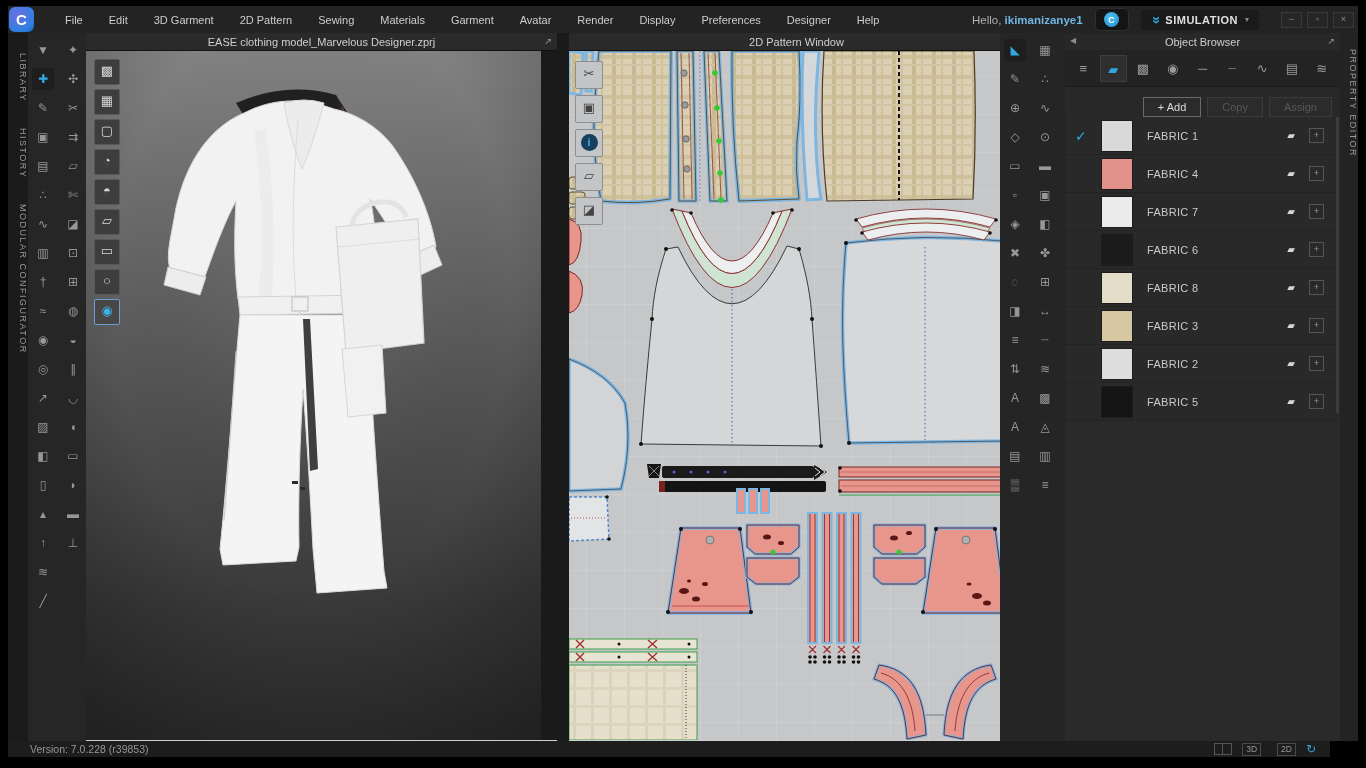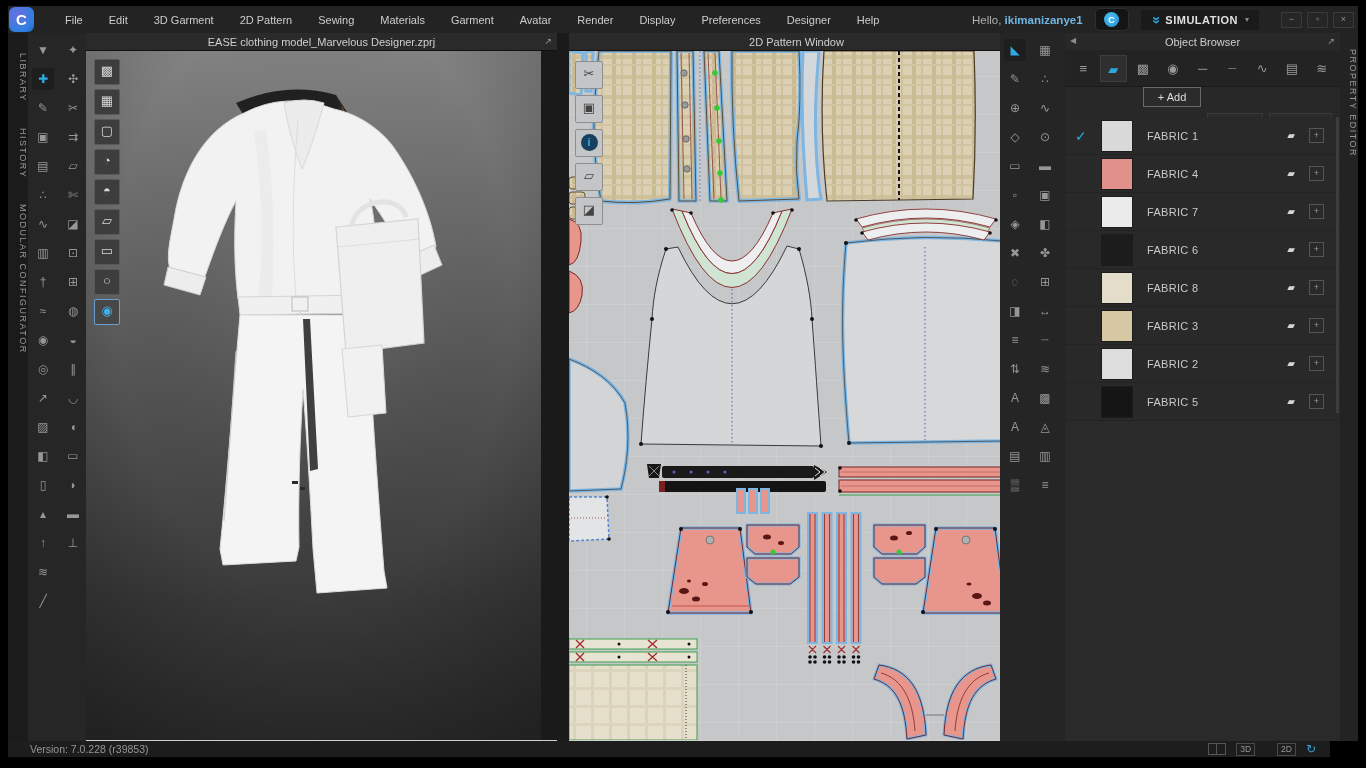--- a/index.html
+++ b/index.html
@@ -64,21 +64,21 @@
   .qbtn .ci{display:inline-block;width:17px;height:17px;margin-top:4px;border-radius:50%;background:#17405e;
             color:#3fb0e8;font-size:11px;font-weight:bold;line-height:17px;}
   
   .obj{position:absolute;left:1057px;top:0;width:275px;height:100%;background:#2a2a2a;}
   .obj .titlebar{background:#282828;}
   .collapse{position:absolute;left:5px;top:3px;font-size:8px;color:#8a8a8a;}
   .obtabs{height:36px;background:#232323;border-bottom:1px solid #1a1a1a;display:flex;
           align-items:center;padding:0 5px;gap:3px;}
   .obtab{width:27px;height:27px;line-height:27px;text-align:center;font-size:13px;color:#9a9a9a;}
   .obtab.active{background:#2f2f2f;border:1px solid #3d3d3d;box-sizing:border-box;color:#2ba8e2;}
-  .actions{height:30px;display:flex;align-items:flex-start;justify-content:flex-end;gap:6px;
+  .actions{height:30px;display:flex;align-items:flex-end;justify-content:flex-end;gap:6px;
            padding-right:8px;background:#282828;}
   .abtn{font-size:11px;padding:3px 14px;border:1px solid #6a6a6a;color:#dcdcdc;background:#2b2b2b;}
   .abtn.dis{border-color:#3a3a3a;color:#585858;margin-top:26px;}
   .flist{position:relative;}
   .frow{height:37px;display:flex;align-items:center;background:#292929;border-bottom:1px solid #232323;
         padding-left:10px;}
   .check{width:26px;font-size:14px;font-weight:bold;color:#2ba8e2;opacity:0;}
   .check.on{opacity:1;}
   .swatch{width:30px;height:30px;border:1px solid #1c1c1c;margin-right:14px;flex:none;}
   .swatch.plaid{background-image:
@@ -740,21 +740,21 @@
 
     <div class="propstrip">
       <div class="vtab">PROPERTY EDITOR</div>
     </div>
   </div>
 
   <div class="statusbar">
     <span class="version">Version: 7.0.228 (r39853)</span>
     <span class="sbright">
       <span class="spliticon"></span>
-      <span style="display:flex;gap:22px;">
+      <span style="display:flex;gap:16px;">
 
       <span class="vbtn">3D</span>
           <span class="vbtn">2D</span>
         </span>
       <span class="refresh">↻</span>
     </span>
   </div>
 </div>
 
 </body></html>

